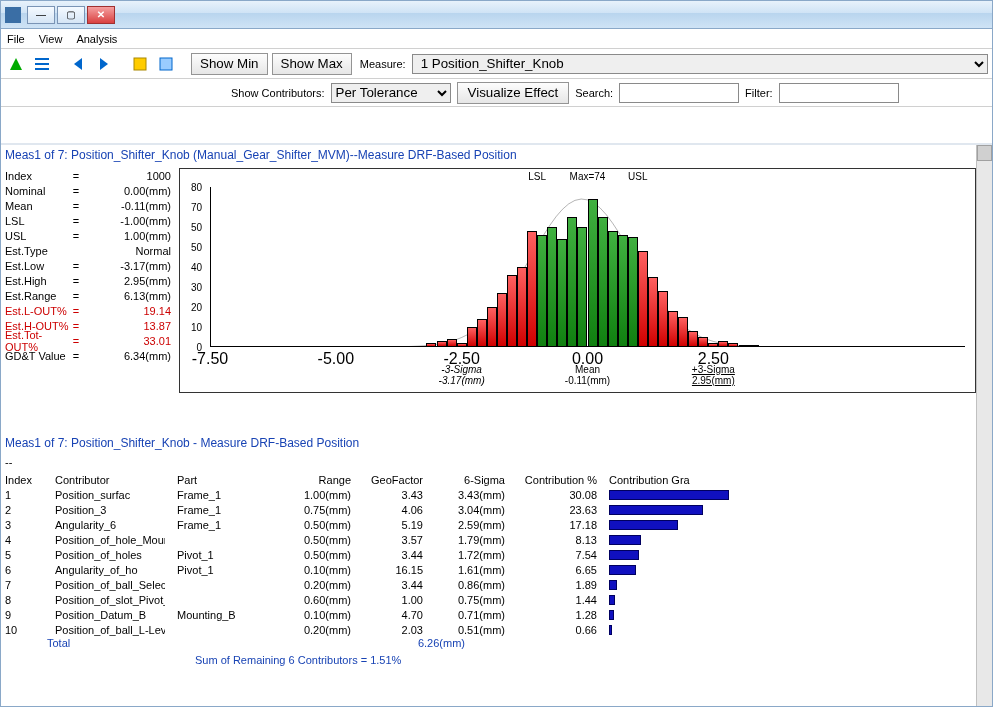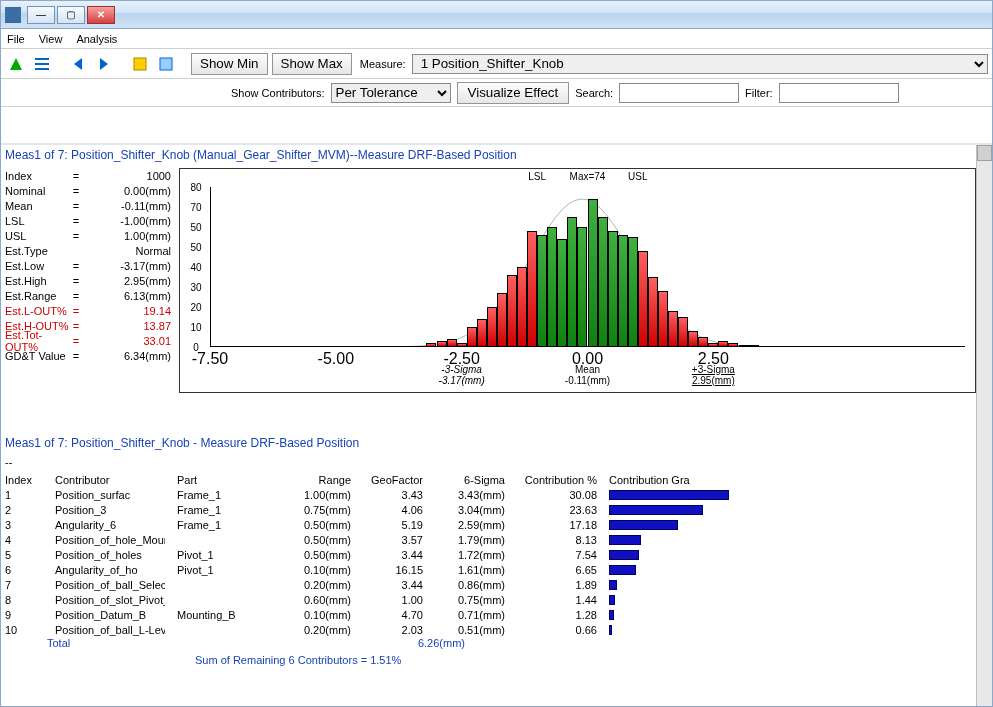--- a/index.html
+++ b/index.html
@@ -151,21 +151,21 @@
   border:1px solid #333;
   height: 225px;
   position:relative;
   background:#fff;
 }
 .chart-plot {
   position:absolute;
   left: 30px; right:10px; top:18px; bottom: 45px;
 }
 .y-axis-ticks { position:absolute; left:2px; top:18px; bottom:45px; width:26px; font-size:10px; }
-.y-tick { position:absolute; right:0; text-align:center; width:24px; }
+.y-tick { position:absolute; right:6px; text-align:right; width:24px; }
 .x-axis-ticks { position:absolute; left:30px; right:10px; bottom:28px; height:14px; font-size:16px; }
 .x-tick { position:absolute; transform:translateX(-50%); }
 .chart-labels { position:absolute; left:30px; right:10px; bottom:2px; height:26px; font-size:10px; }
 .chart-label-group { position:absolute; transform:translateX(-50%); text-align:center; white-space:nowrap; }
 .top-labels { position:absolute; left:30px; right:10px; top:2px; height:14px; font-size:10px; }
 .top-label { position:absolute; transform:translateX(-50%); }
 .bars { position:absolute; inset:0; }
 .bar { position:absolute; bottom:0; border:1px solid #000; }
 .bar.red { background:linear-gradient(#ff6060,#d00000); }
 .bar.green { background:linear-gradient(#40b040,#108010); }

